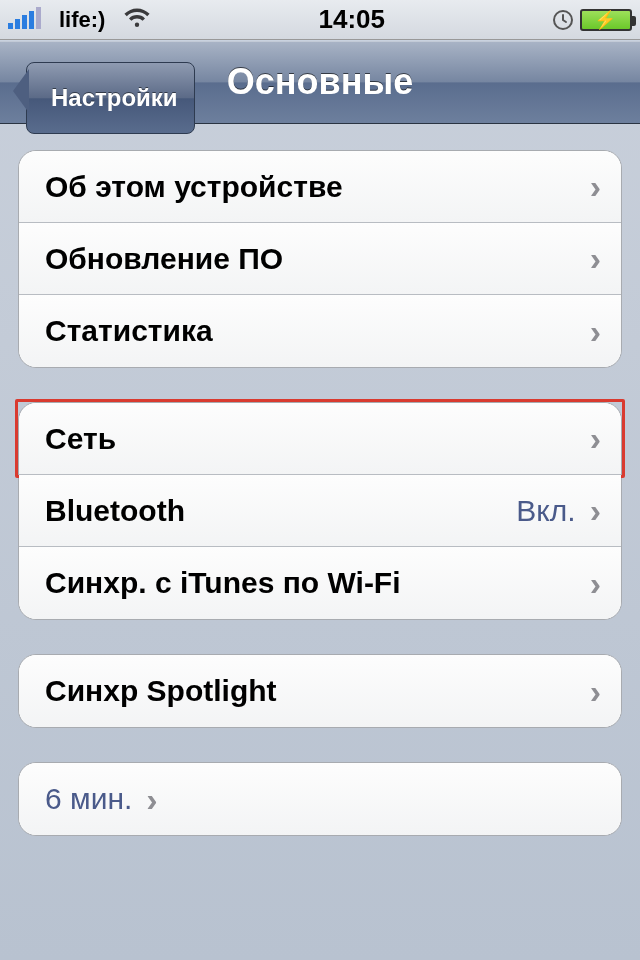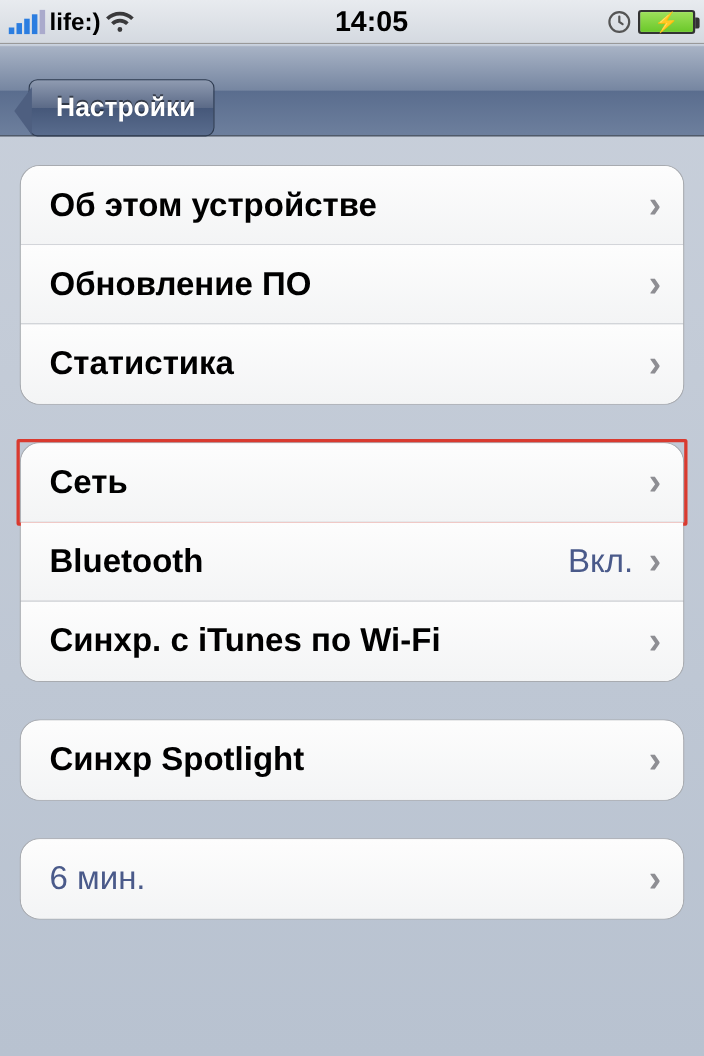--- a/index.html
+++ b/index.html
@@ -15,21 +15,21 @@
       height: 40px;
       background: linear-gradient(180deg, #e8ebef 0%, #d4d9e0 100%);
       display: flex;
       align-items: center;
       justify-content: space-between;
       padding: 0 8px;
       font-size: 24px;
       font-weight: bold;
       border-bottom: 1px solid #999;
     }
-    .status-left { display:flex; align-items:center; gap:4px; }
+    .status-left { display:flex; align-items:flex-start; gap:18px; }
     .status-right { display:flex; align-items:center; gap:6px; }
     .signal { display:flex; align-items:flex-end; gap:2px; }
     .signal span { width:5px; background:#2b7de0; display:block; }
     .carrier { font-size:22px; font-weight:600; }
     .wifi-icon svg { display:block; }
     .time { font-size:26px; font-weight:bold; }
     .alarm-icon svg { display:block; }
     .battery {
       width:52px; height:22px;
       border:2px solid #333; border-radius:3px;
@@ -47,21 +47,21 @@
       height: 84px;
       background: linear-gradient(180deg, #a9b4c6 0%, #7686a1 50%, #5a6d8e 51%, #6d7f9d 100%);
       border-top:1px solid #c9d2df;
       border-bottom:1px solid #2a3442;
       display:flex; align-items:center; padding:0 12px;
       position:relative;
       box-shadow: inset 0 1px 0 rgba(255,255,255,.3);
     }
     .back-button {
       position:relative;
-      height:52px;
+      height:72px;
       padding:0 16px 0 24px;
       background:linear-gradient(180deg,#8f9bb1 0%,#5b6a87 50%,#46587a 51%,#596c8d 100%);
       border:1px solid #2e3b50;
       border-radius:8px;
       color:#fff; font-size:24px; font-weight:bold;
       text-shadow:0 -1px 0 rgba(0,0,0,.5);
       display:flex; align-items:center;
       margin-left:14px;
       margin-top:32px;
     }
@@ -87,21 +87,21 @@
     }
     .row {
       height:72px;
       display:flex; align-items:center;
       padding:0 20px 0 26px;
       border-bottom:1px solid #b8bcc2;
       background:linear-gradient(180deg,#fdfdfd,#f3f4f5);
       position:relative;
     }
     .group .row:first-child { border-radius:18px 18px 0 0; }
-    .group .row:last-child  { border-radius:0 0 18px 18px; border-bottom:none;justify-content:space-between; }
+    .group .row:last-child  { border-radius:0 0 18px 18px; border-bottom:none; }
     .group .row:only-child { border-radius:18px; }
     .row-label { font-size:30px; font-weight:bold; color:#000; flex:1; }
     .row-value { font-size:30px; color:#4a5a8a; margin-right:14px; }
     .chevron {
       color:#8e8e93; font-size:34px; font-weight:bold;
     }
     .highlighted {
       position:relative;
       gap:16px;
     }
@@ -143,20 +143,21 @@
     <span class="battery">
         <span class="bolt">⚡</span>
       </span>
   </div>
 </div>
 
 <div class="nav-bar">
   <div class="back-button">
     <span>Настройки</span>
   </div>
+  <div class="nav-title">Основные</div>
 </div>
 
 <div class="content">
 
   <div class="group">
     <div class="row">
       <span class="row-label">Об этом устройстве</span>
       <span class="chevron">›</span>
     </div>
     <div class="row">

